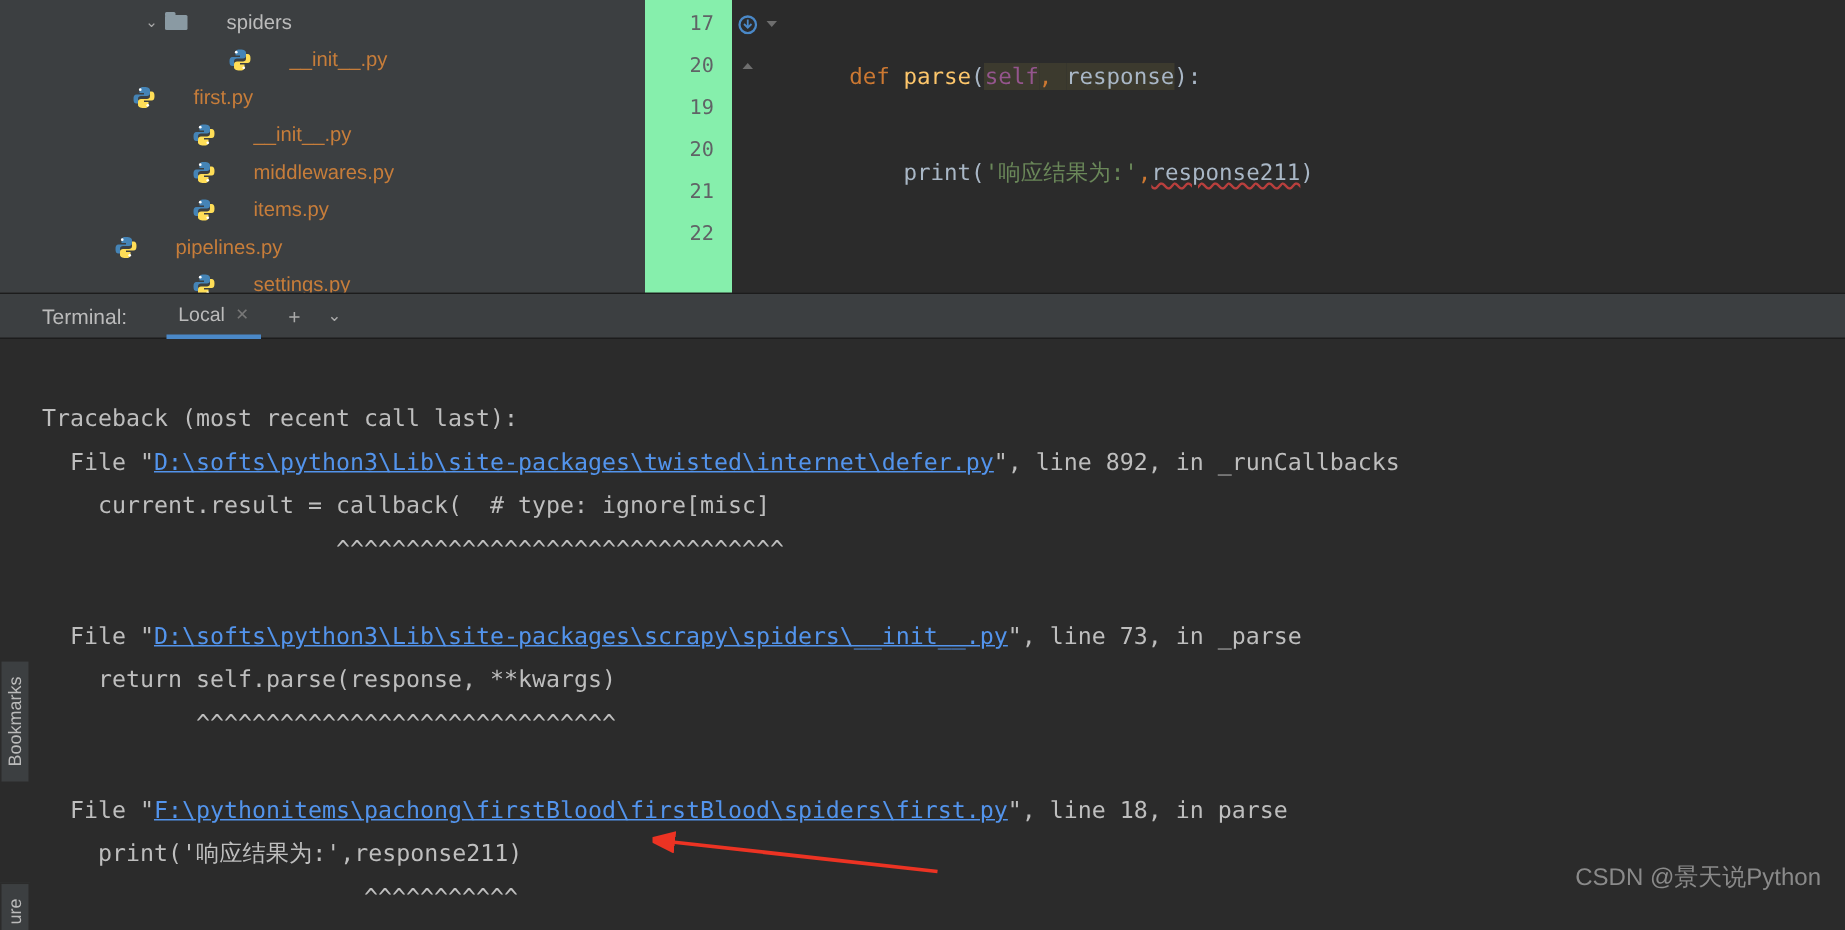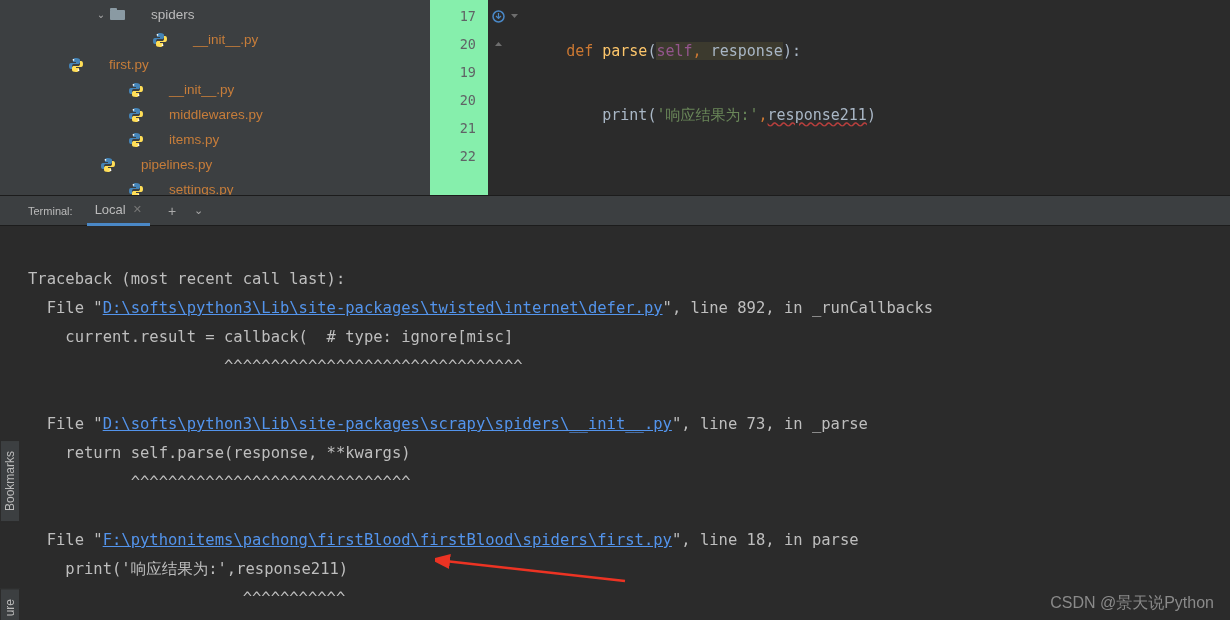--- a/index.html
+++ b/index.html
@@ -119,22 +119,22 @@
     .terminal-header {
       display: flex;
       align-items: center;
       height: 30px;
       background: #3c3f41;
       border-bottom: 1px solid #1c1c1c;
       padding-left: 28px;
     }
     .term-title {
       color: #bbbbbb;
-      font-size: 11px;
-      margin-right: 14px;
+      font-size: 14px;
+      margin-right: 26px;
     }
     .tab {
       position: relative;
       display: flex;
       align-items: center;
       height: 30px;
       padding: 0 8px;
       color: #bbbbbb;
       font-size: 13px;
       border-bottom: 3px solid #4a88c7;
@@ -174,21 +174,21 @@
       font-size: 12px;
       padding: 10px 2px;
       border: 1px solid #2b2b2b;
     }
     .side-tab.bookmarks { top: 440px; }
     .side-tab.structure { top: 588px; }
     
     
     .watermark {
       position: absolute;
-      bottom: 6px;
+      bottom: 24px;
       right: 16px;
       color: #8a8a8a;
       font-size: 16px;
       font-family: sans-serif;
     }
     
     
     .arrow-svg {
       position: absolute;
       left: 435px;
@@ -215,21 +215,21 @@
       <span class="py-icon">
         <svg width="16" height="16">
             <path d="M8 1c-3 0-3 1.5-3 2v2h3v1H3c-1.5 0-2 1-2 3s.5 3 2 3h1V9c0-1.5 1-2 2-2h4c1 0 2-.5 2-2V3c0-1-1-2-4-2z" fill="#4584b6"></path>
             <circle cx="5.5" cy="2.8" r=".9" fill="#fff"></circle>
             <path d="M8 15c3 0 3-1.5 3-2v-2H8v-1h5c1.5 0 2-1 2-3s-.5-3-2-3h-1v3c0 1.5-1 2-2 2H6c-1 0-2 .5-2 2v2c0 1 1 2 4 2z" fill="#ffde57"></path>
             <circle cx="10.5" cy="13.2" r=".9" fill="#fff"></circle>
           </svg>
       </span>
       <span class="tree-label">__init__.py</span>
     </div>
-    <div class="tree-item" style="padding-left:68px">
+    <div class="tree-item" style="padding-left:88px">
       <span class="py-icon">
         <svg width="16" height="16">
             <path d="M8 1c-3 0-3 1.5-3 2v2h3v1H3c-1.5 0-2 1-2 3s.5 3 2 3h1V9c0-1.5 1-2 2-2h4c1 0 2-.5 2-2V3c0-1-1-2-4-2z" fill="#4584b6"></path>
             <circle cx="5.5" cy="2.8" r=".9" fill="#fff"></circle>
             <path d="M8 15c3 0 3-1.5 3-2v-2H8v-1h5c1.5 0 2-1 2-3s-.5-3-2-3h-1v3c0 1.5-1 2-2 2H6c-1 0-2 .5-2 2v2c0 1 1 2 4 2z" fill="#ffde57"></path>
             <circle cx="10.5" cy="13.2" r=".9" fill="#fff"></circle>
           </svg>
       </span>
       <span class="tree-label">first.py</span>
     </div>
@@ -259,21 +259,21 @@
       <span class="py-icon">
         <svg width="16" height="16">
             <path d="M8 1c-3 0-3 1.5-3 2v2h3v1H3c-1.5 0-2 1-2 3s.5 3 2 3h1V9c0-1.5 1-2 2-2h4c1 0 2-.5 2-2V3c0-1-1-2-4-2z" fill="#4584b6"></path>
             <circle cx="5.5" cy="2.8" r=".9" fill="#fff"></circle>
             <path d="M8 15c3 0 3-1.5 3-2v-2H8v-1h5c1.5 0 2-1 2-3s-.5-3-2-3h-1v3c0 1.5-1 2-2 2H6c-1 0-2 .5-2 2v2c0 1 1 2 4 2z" fill="#ffde57"></path>
             <circle cx="10.5" cy="13.2" r=".9" fill="#fff"></circle>
           </svg>
       </span>
       <span class="tree-label">items.py</span>
     </div>
-    <div class="tree-item" style="padding-left:100px">
+    <div class="tree-item" style="padding-left:76px">
       <span class="py-icon">
         <svg width="16" height="16">
             <path d="M8 1c-3 0-3 1.5-3 2v2h3v1H3c-1.5 0-2 1-2 3s.5 3 2 3h1V9c0-1.5 1-2 2-2h4c1 0 2-.5 2-2V3c0-1-1-2-4-2z" fill="#4584b6"></path>
             <circle cx="5.5" cy="2.8" r=".9" fill="#fff"></circle>
             <path d="M8 15c3 0 3-1.5 3-2v-2H8v-1h5c1.5 0 2-1 2-3s-.5-3-2-3h-1v3c0 1.5-1 2-2 2H6c-1 0-2 .5-2 2v2c0 1 1 2 4 2z" fill="#ffde57"></path>
             <circle cx="10.5" cy="13.2" r=".9" fill="#fff"></circle>
           </svg>
       </span>
       <span class="tree-label">pipelines.py</span>
     </div>

